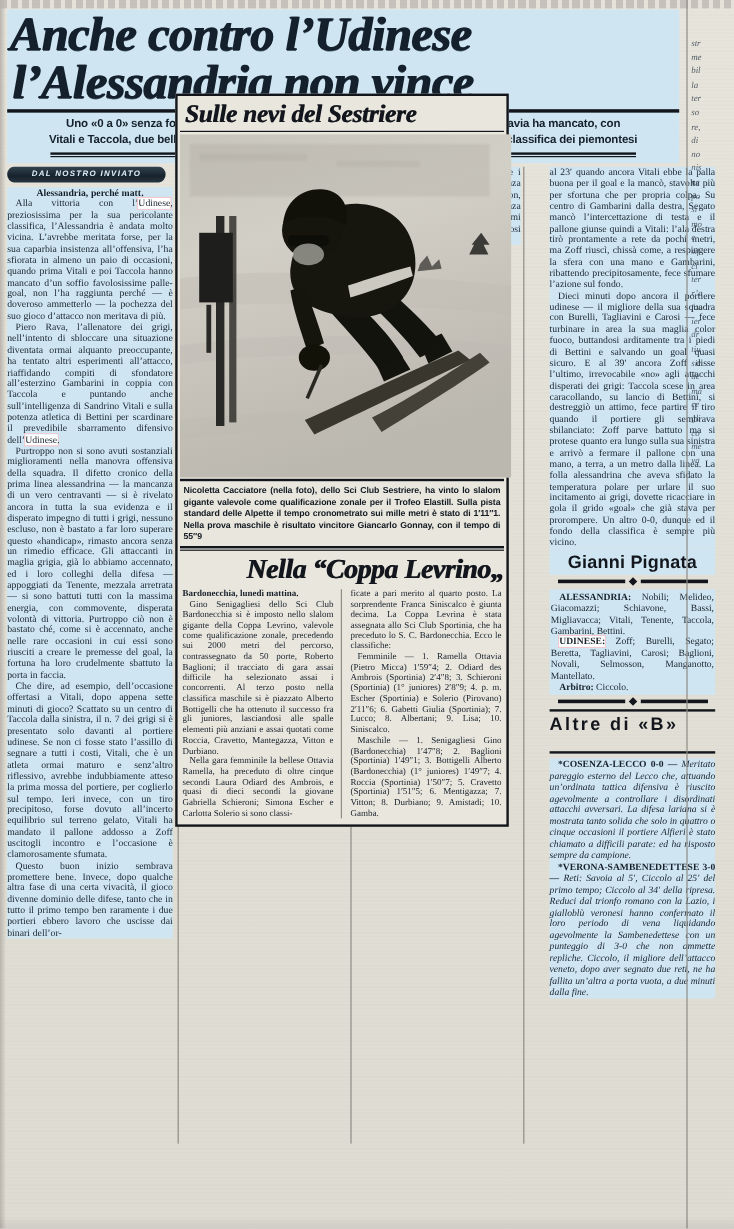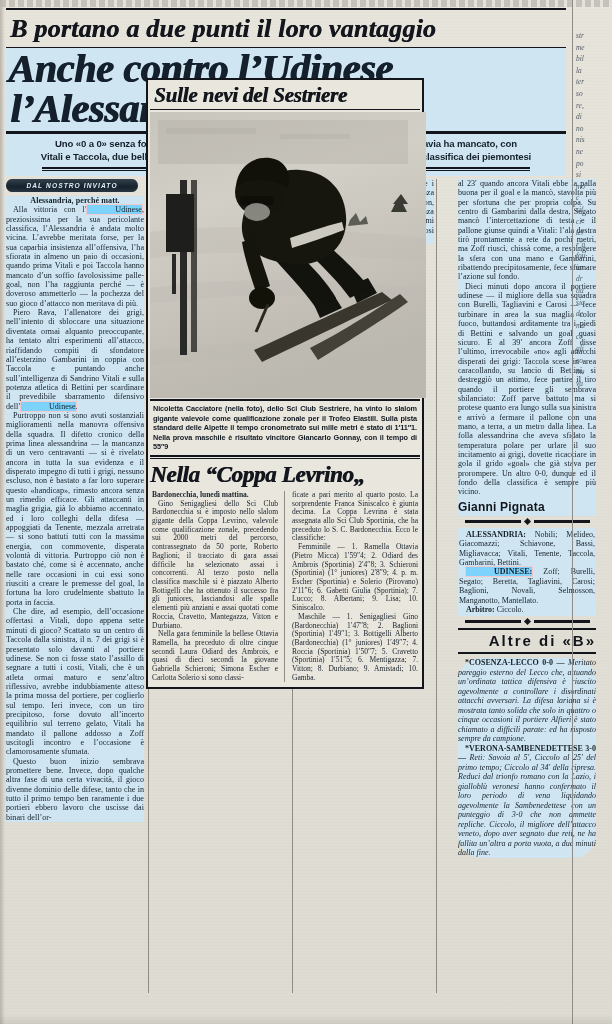--- a/index.html
+++ b/index.html
@@ -11,21 +11,21 @@
   }
   
   #page{
     position:relative;width:612px;height:1024px;
     background:
       repeating-linear-gradient(0deg, rgba(0,0,0,0.012) 0px, rgba(0,0,0,0.012) 1px, rgba(255,255,255,0) 1px, rgba(255,255,255,0) 3px),
       linear-gradient(180deg,#e7e4dc 0%,#e3e0d7 40%,#dedbd2 100%);
     overflow:hidden;
   }
   .tint{background:#cfe6f2;}
-  .hlpink{background:#7dd3fc;box-shadow:0 0 0 1px #f2c9cf;padding-left:28px;}
+  .hlpink{background:#ffffff;box-shadow:0 0 0 1px #f2c9cf;}
 
   
   #topcut{position:absolute;left:0;top:0;width:612px;height:7px;
     background:repeating-linear-gradient(90deg,#aaa6a0 0 6px,#e3e0d7 6px 9px);
     opacity:.55;}
 
   
   #main{position:absolute;left:6px;top:8px;width:560px;height:1013px;}
 
   
@@ -115,56 +115,56 @@
   #photo{position:relative;width:276px;height:286px;margin:2px auto 0 auto;overflow:hidden;background:#cfccc4;}
   .cap{
     font-family:"Liberation Sans",sans-serif;font-weight:700;
     font-size:7.3px;line-height:9.6px;color:#121a22;
     text-align:justify;padding:3px 3px 2px 3px;letter-spacing:-0.1px;
   }
   .caprule{border-top:2px solid #12161c;margin:1px 0 0 0;}
   .caprule2{border-top:1px solid #12161c;margin:1px 0 3px 0;}
   .levhead{
     font-family:"Liberation Serif",serif;font-style:italic;font-weight:700;
-    font-size:23px;line-height:25px;color:#13171d;text-align:left;
+    font-size:23px;line-height:25px;color:#13171d;text-align:right;
     white-space:nowrap;letter-spacing:-0.3px;text-shadow:0.7px 0 0 #13171d;
     padding:0 0 2px 0;
   }
   .levcols{display:flex;gap:7px;padding:2px 2px 3px 2px;align-items:flex-end;}
   .levcol{width:131px;}
   .levtext{
     font-family:"Liberation Serif",serif;font-size:7.5px;line-height:8.7px;
     color:#18222c;text-align:justify;
   }
   .levtext p{margin:0;text-indent:6px;}
 
   
   .signoff{
-    font-family:"Liberation Sans",sans-serif;font-weight:700;font-size:12px;
-    text-align:left;color:#13171d;padding:3px 0 2px 0;letter-spacing:.2px;
+    font-family:"Liberation Sans",sans-serif;font-weight:700;font-size:15px;
+    text-align:center;color:#13171d;padding:3px 0 2px 0;letter-spacing:.2px;
   }
   .dingbat{display:flex;align-items:center;justify-content:center;margin:3px 0 4px 0;}
   .dingbat i{display:block;height:3px;width:56px;background:#12161c;}
   .dingbat u{display:block;width:5px;height:5px;background:#12161c;transform:rotate(45deg);margin:0 4px;text-decoration:none;}
 
   .lineupbox{background:#cfe6f2;padding:2px 1px;}
   .lineup{
     font-family:"Liberation Serif",serif;font-size:8px;line-height:9.4px;
     color:#17212b;text-align:justify;
   }
   .lineup p{margin:0;text-indent:7px;}
   .lineup b{font-weight:700;}
   .altrehead{
     font-family:"Liberation Sans",sans-serif;font-weight:700;font-size:15px;
-    text-align:right;color:#12161c;letter-spacing:2px;padding:2px 0 3px 0;
+    text-align:left;color:#12161c;letter-spacing:2px;padding:2px 0 14px 0;
     border-top:2px solid #12161c;border-bottom:2px solid #12161c;margin:4px 0 4px 0;
   }
   .altretext{
     font-family:"Liberation Serif",serif;font-style:italic;font-size:8px;
-    line-height:9.5px;color:#17212b;text-align:justify;background:#cfe6f2;border-radius:24px;
+    line-height:9.5px;color:#17212b;text-align:justify;background:#cfe6f2;
   }
   .altretext p{margin:0;text-indent:7px;}
   .altretext b{font-weight:700;font-style:normal;}
 
   
   #sliver{position:absolute;left:572px;top:0;width:40px;height:1024px;overflow:hidden;
     border-left:1px solid #8f8c86;background:transparent;}
   .slivtext{
     font-family:"Liberation Serif",serif;font-style:italic;font-size:7.4px;
     line-height:11.6px;color:#3a4450;padding:4px 3px;text-align:left;opacity:.85;margin-top:26px;
@@ -175,23 +175,20 @@
 </style>
 </head>
 <body>
 
 <div id="page">
 
   <div id="topcut"></div>
 
   <div id="main">
 
-    <div class="kicker">
-      <span>B portano a due punti il loro vantaggio</span>
-    </div>
 
     <div class="banner">
       <div class="line">Anche contro l’Udinese</div>
       <div class="line line2">l’Alessandria non vince</div>
     </div>
 
     <div class="deck">
       <p>Uno «0 a 0» senza fortuna · Confermati i difetti cronici dell’attacco dei grigi, che tuttavia ha mancato, con</p>
       <p>Vitali e Taccola, due belle occasioni da rete · Sempre più preoccupante la posizione in classifica dei piemontesi</p>
       <div class="deckrule"></div>

